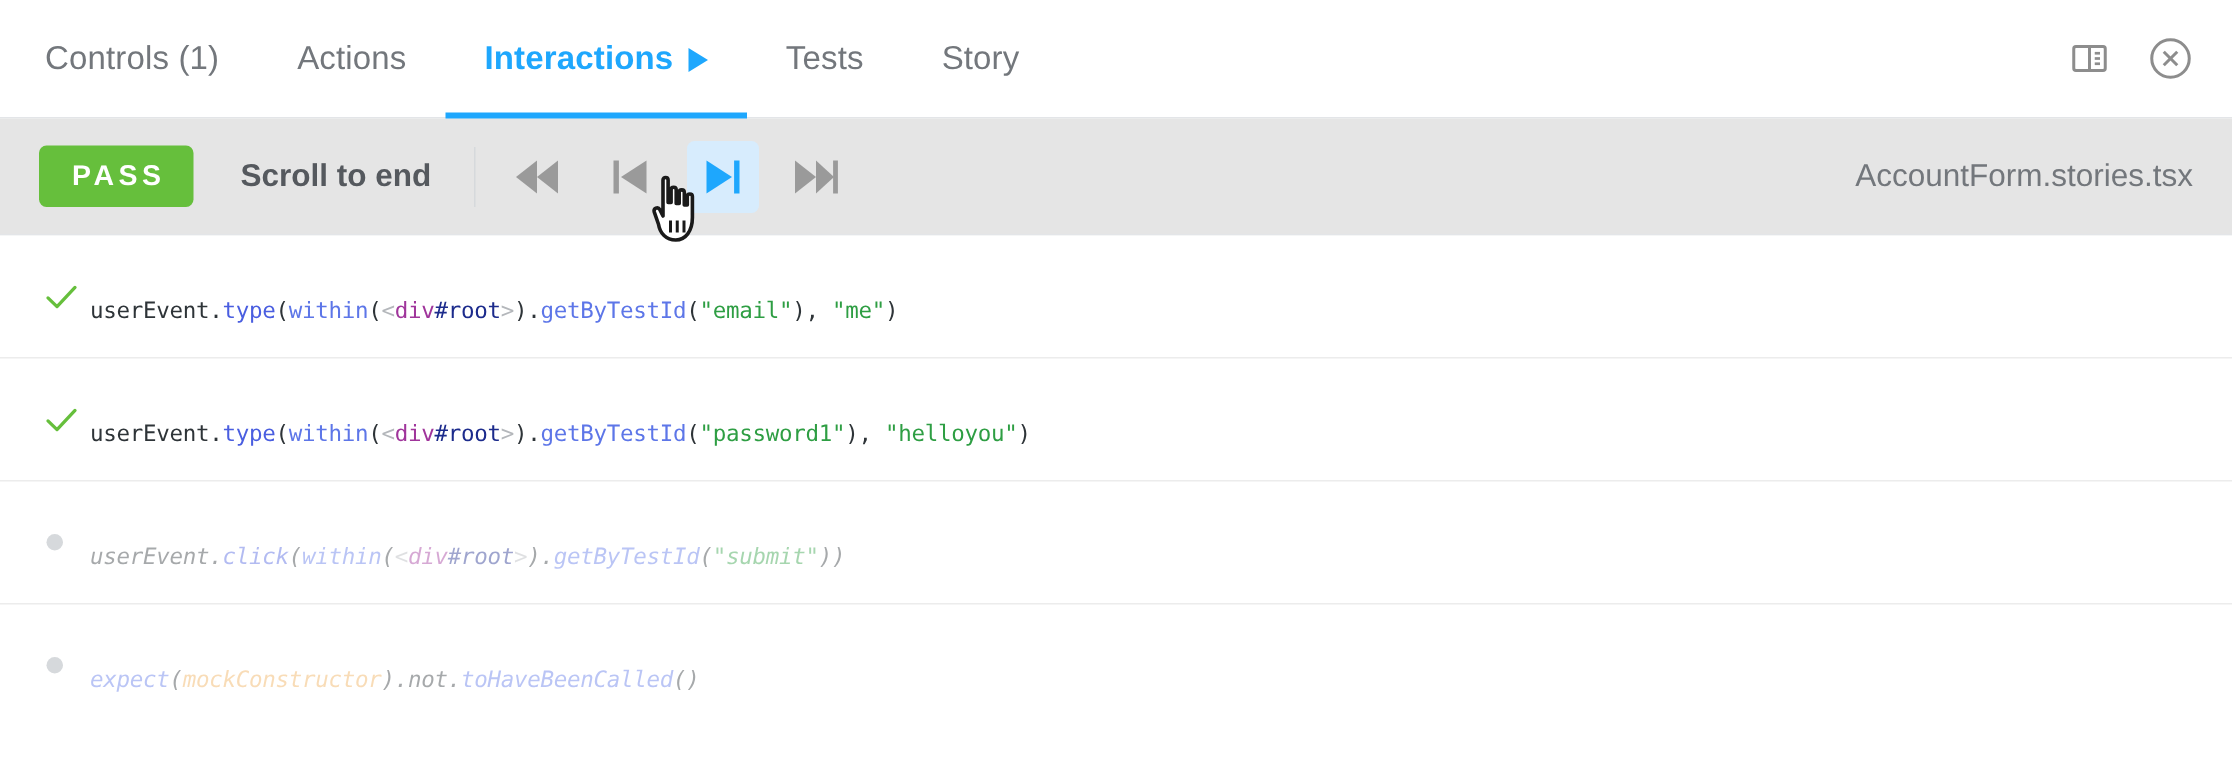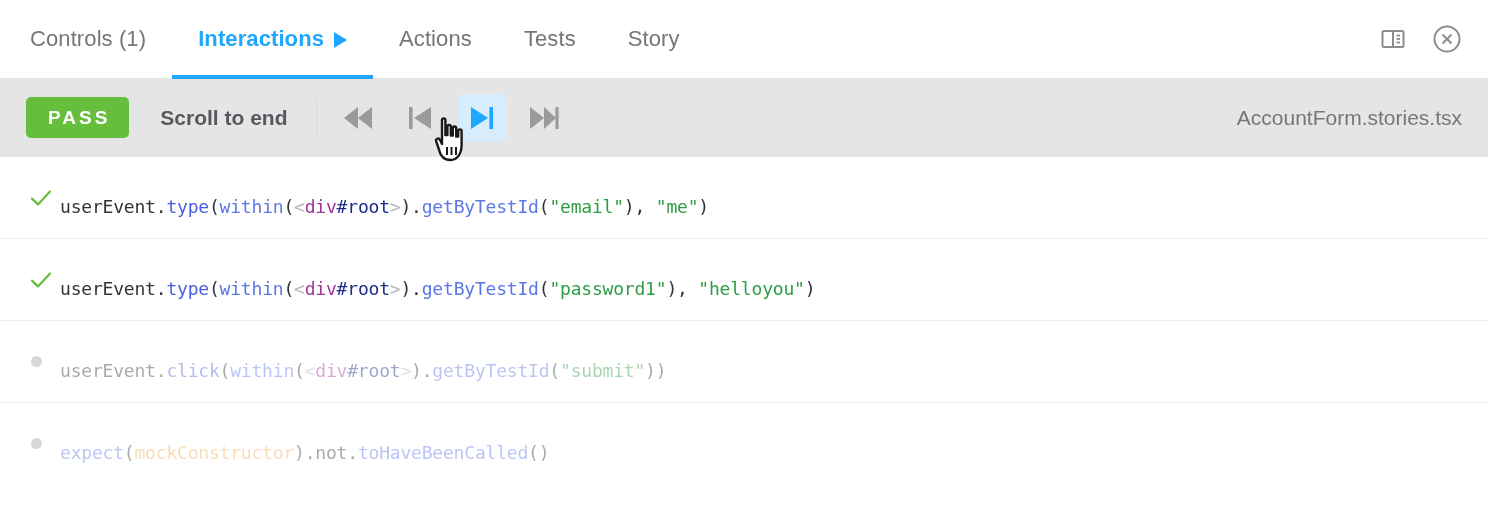--- a/index.html
+++ b/index.html
@@ -184,27 +184,27 @@
   }
   .dot {
     width: 11px;
     height: 11px;
     border-radius: 50%;
     background: #d6d9dc;
     margin-left: 3px;
   }
   .code {
     font-family: "DejaVu Sans Mono", monospace;
-    font-size: 18px;
+    font-size: 15px;
     white-space: pre;
     letter-spacing: -0.2px;
     color: #2e3438;
     margin-top: 18px;
   }
-  .row.pending .code { opacity: 0.42; }
+  .row.pending .code { opacity: 0.42; font-style: italic; }
 
   
   .t-plain  { color: #2e3438; }
   .t-fn     { color: #4a5ee0; }
   .t-method { color: #5d76e8; }
   .t-punct  { color: #2e3438; }
   .t-angle  { color: #b4b7bb; }
   .t-tag    { color: #a0359b; }
   .t-id     { color: #1c2b8c; }
   .t-string { color: #2e9e43; }
@@ -213,26 +213,26 @@
 </head>
 <body>
 
 <div class="panel">
 
   <div class="tabbar">
     <div class="tabs" id="tabs-container">
         <div class="tab">
           <span>Controls (1)</span>
         </div>
+        <div class="tab">
+          <span>Actions</span>
+        </div>
         <div class="tab active">
           <span>Interactions</span>
           <span class="tab-play"></span>
-        </div>
-        <div class="tab">
-          <span>Actions</span>
         </div>
         <div class="tab">
           <span>Tests</span>
         </div>
         <div class="tab">
           <span>Story</span>
         </div>
       </div>
     <div class="tabbar-right">
       <div class="icon-btn">

